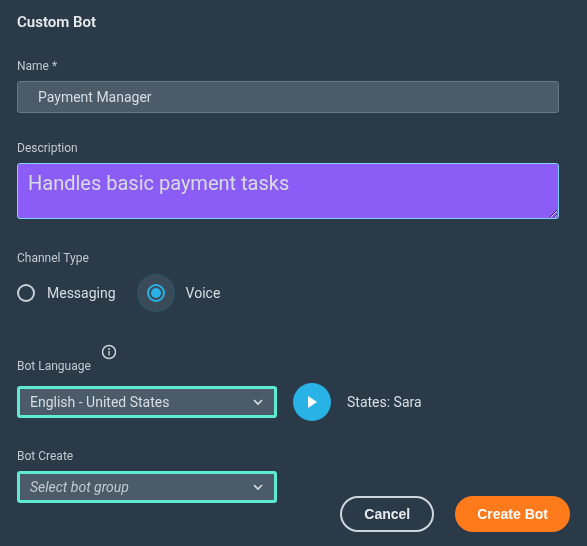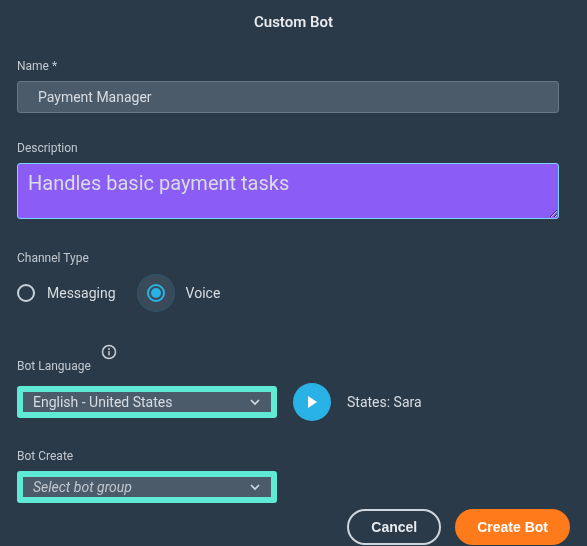--- a/index.html
+++ b/index.html
@@ -14,21 +14,20 @@
       width: 587px;
       height: 546px;
       padding: 13px 17px 0 17px;
       position: relative;
     }
     .title {
       font-size: 15px;
       font-weight: 600;
       color: #e8eaed;
       margin-bottom: 14px;
-      text-align: center;
     }
     .label {
       font-size: 12px;
       color: #c2c9d1;
       margin-bottom: 8px;
       margin-top: 28px;
     }
     .text-input {
       width: 542px;
       background: #4b5b6a;
@@ -120,21 +119,21 @@
       align-items: center;
       gap: 10px;
     }
     .info-icon {
       display: inline-flex;
     }
     .select {
       width: 260px;
       height: 32px;
       background: #4b5b6a;
-      border: 6px solid #5eead4;
+      border: 3px solid #5eead4;
       border-radius: 3px;
       color: #d8dde3;
       font-size: 14px;
       padding: 0 10px;
       display: flex;
       align-items: center;
       justify-content: space-between;
       cursor: pointer;
     }
     .select-placeholder {
@@ -154,24 +153,24 @@
       justify-content: center;
       cursor: pointer;
       border: none;
     }
     .voice-label {
       font-size: 14px;
       color: #d8dde3;
     }
     .footer {
       position: absolute;
-      bottom: 1px;
+      bottom: 14px;
       right: 17px;
       display: flex;
-      gap: 14px;
+      gap: 21px;
     }
     .btn-cancel {
       background: transparent;
       border: 2px solid #cfd5dc;
       color: #e8eaed;
       font-size: 14px;
       font-weight: 600;
       padding: 8px 22px;
       border-radius: 20px;
       cursor: pointer;

